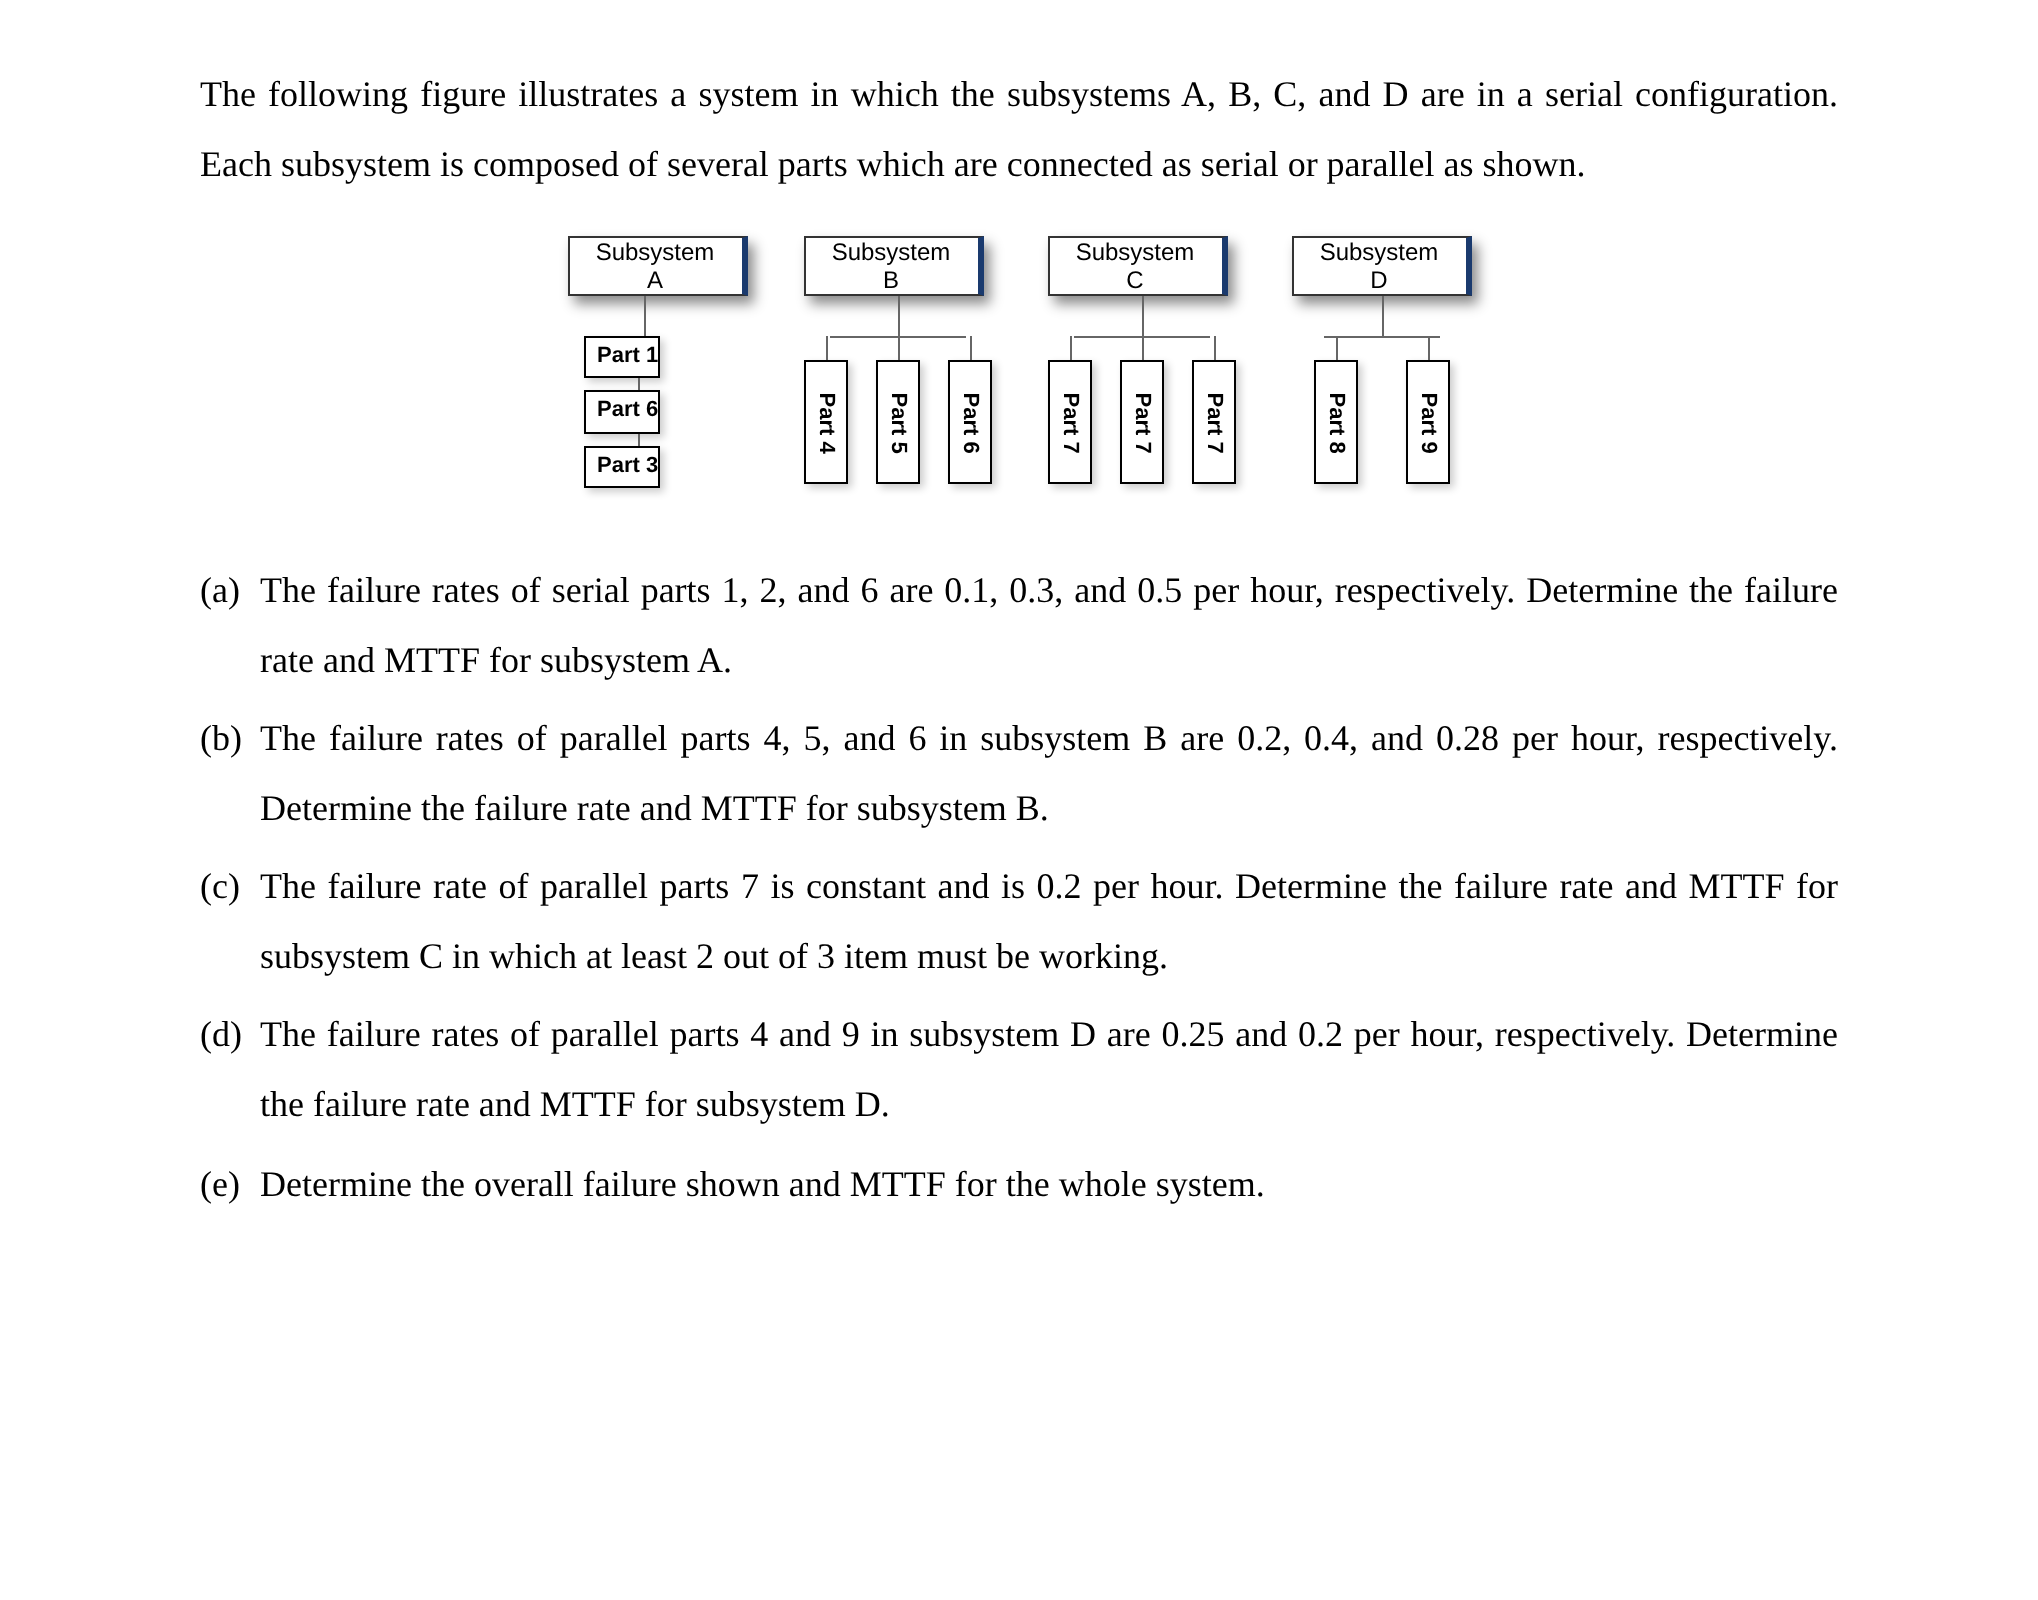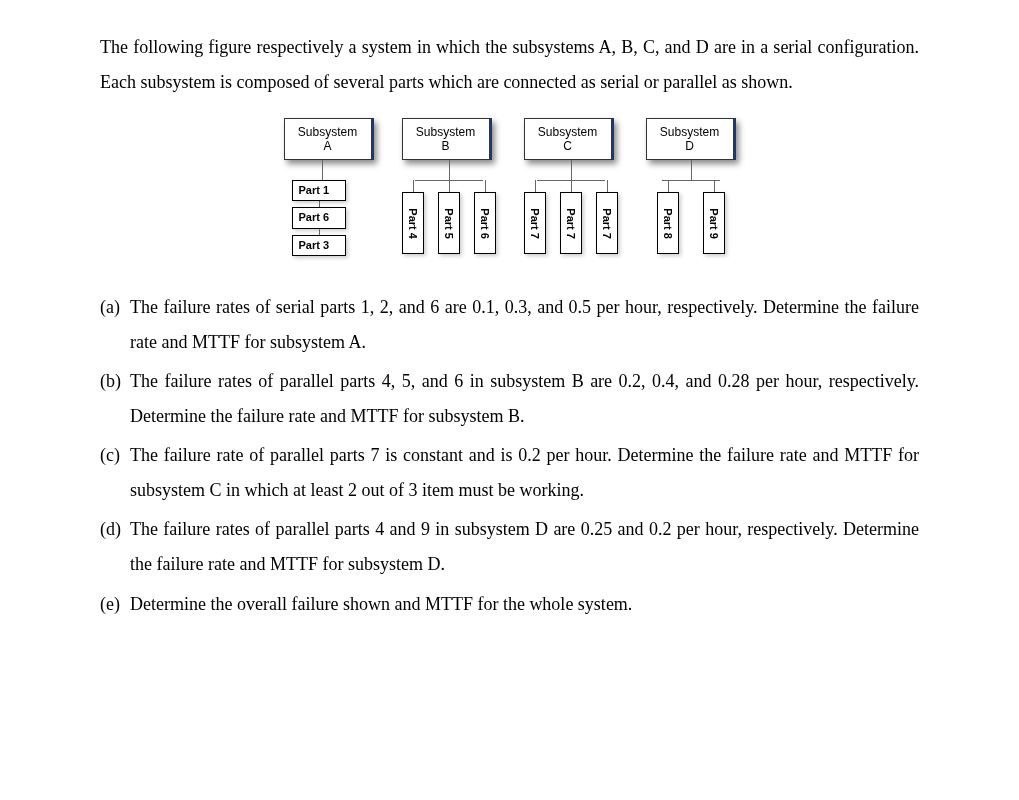--- a/index.html
+++ b/index.html
@@ -2,43 +2,43 @@
 <html><head>
   <meta charset="utf-8">
   <style>
     * { margin:0; padding:0; box-sizing:border-box; }
     body { background:#fff; font-family:"Times New Roman",Times,serif; font-size:18px; color:#000; line-height:1.95; padding:30px 100px; width:1019px; }
     .intro { text-align:justify; margin-bottom:18px; }
     .figure { display:flex; justify-content:center; margin:16px 0 28px; }
     .figwrap { font-family:Arial,Helvetica,sans-serif; font-size:12px; line-height:1.2; }
     .subsrow { display:flex; gap:28px; }
     .subs { position:relative; }
-    .subsbox { width:90px; height:42px; background:#fff; border:1px solid #333; display:flex; align-items:center; justify-content:center; text-align:center; white-space:pre; font-weight:400; position:relative; box-shadow:3px 4px 6px rgba(0,0,0,0.45); border-right:3px solid #1a3a6e; }
+    .subsbox { width:90px; height:30px; background:#fff; border:1px solid #333; display:flex; align-items:center; justify-content:center; text-align:center; white-space:pre; font-weight:400; position:relative; box-shadow:3px 4px 6px rgba(0,0,0,0.45); border-right:3px solid #1a3a6e; }
     .branch { position:relative; margin-top:20px; display:flex; justify-content:center; }
     .stemv { position:absolute; top:-20px; left:50%; width:1px; height:20px; background:#666; }
     .hbar { position:absolute; top:0; height:1px; background:#666; }
     .drops { display:flex; gap:14px; padding-top:12px; position:relative; }
     .drop { position:relative; }
     .drop::before { content:""; position:absolute; top:-12px; left:50%; width:1px; height:12px; background:#666; }
     .serialcol { margin-top:20px; margin-left:8px; position:relative; }
     .serialcol::before { content:""; position:absolute; top:-20px; left:30px; width:1px; height:20px; background:#666; }
     .partbox { border:1.5px solid #000; background:#fff; padding:3px 6px; font-weight:700; font-size:11px; box-shadow:2px 2px 4px rgba(0,0,0,0.2); white-space:nowrap; }
-    .serialcol .partbox { margin-bottom:6px; display:block; width:54px; text-align:left; position:relative; }
+    .serialcol .partbox { margin-bottom:6px; display:block; width:38px; text-align:left; position:relative; }
     .serialcol .partbox+.partbox::before { content:""; position:absolute; top:-7px; left:26px; width:1px; height:6px; background:#666; }
     .vbox { border:1.5px solid #000; background:#fff; box-shadow:2px 2px 4px rgba(0,0,0,0.2); width:22px; height:62px; display:flex; align-items:center; justify-content:center; }
     .vtxt { transform:rotate(90deg); font-weight:700; font-size:11px; white-space:nowrap; }
     .qlist { list-style:none; }
     .qitem { display:flex; margin-bottom:4px; text-align:justify; }
     .qlabel { width:30px; flex-shrink:0; }
     .qtext { flex:1; }
   </style>
 </head>
 <body>
 
-<p class="intro">The following figure respectively a system in which the subsystems A, B, C, and D are in a serial configuration. Each subsystem is composed of several parts which are connected as serial or parallel as shown.</p>
+<p class="intro">The following figure illustrates a system in which the subsystems A, B, C, and D are in a serial configuration. Each subsystem is composed of several parts which are connected as serial or parallel as shown.</p>
 
 <div class="figure">
   <div class="figwrap">
     <div class="subsrow">
 
       <div class="subs">
         <div class="subsbox">Subsystem
 A</div>
         <div class="serialcol">
           <span class="partbox">Part 1</span>

